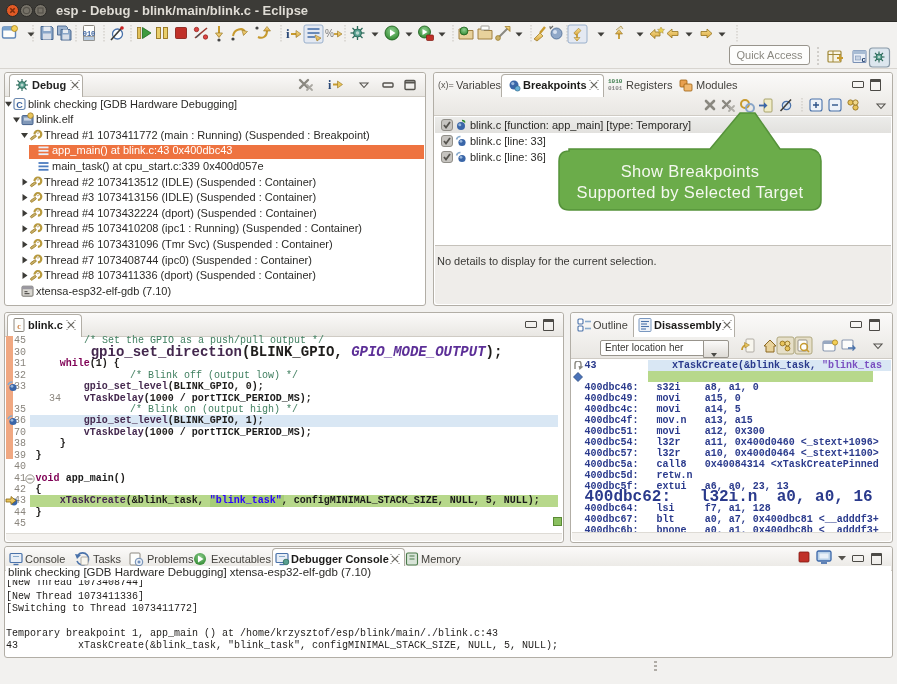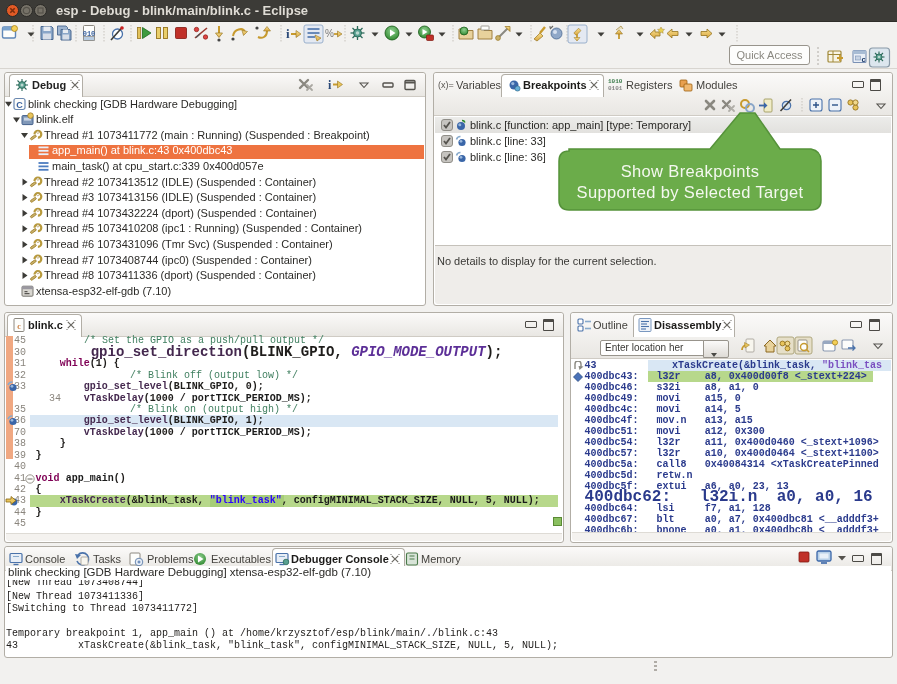--- a/index.html
+++ b/index.html
@@ -690,21 +690,20 @@
   <div class="abs" style="left:77px;top:57.5px;width:225px;height:11px;background:#b7d88b;"></div>
   <div class="abs mono" style="left:13.6px;top:46.5px;font-size:10px;line-height:11px;color:#2a3a8c;font-weight:bold;">43</div>
   <div class="abs mono" style="left:101px;top:46.5px;font-size:10px;line-height:11px;color:#2a3a8c;white-space:pre;font-weight:bold;">xTaskCreate(&amp;blink_task, <span style="color:#7a4fc0">"blink_tas</span></div>
   <svg width="12" height="10" style="position:absolute;left:2px;top:47.5px;">
       <path d="M2,8 L2,3 A3,3 0 0,1 8,3 L8,6" fill="none" stroke="#8a8880" stroke-width="1.4"></path>
       <path d="M5.5,5 L10.5,5.5 L6.5,9 Z" fill="#8a8880"></path>
     </svg>
   <svg width="10" height="10" style="position:absolute;left:2px;top:58.5px;">
       <path d="M5,0.5 L9.5,5 L5,9.5 L0.5,5 Z" fill="#4a72b8" stroke="#2a4a80" stroke-width="0.8"></path>
     </svg>
-  <div class="abs mono" style="left:13.6px;top:57.5px;font-size:10px;line-height:11px;color:#2a3a8c;white-space:pre;font-weight:bold;">400dbc43:   <b>l32r</b>    a8, 0x400d00f8 &lt;_stext+224&gt;</div>
   <div class="abs mono" style="left:13.6px;top:68.6px;font-size:10px;line-height:11px;color:#2a3a8c;white-space:pre;font-weight:bold;">400dbc46:   <b>s32i</b>    a8, a1, 0</div>
   <div class="abs mono" style="left:13.6px;top:79.7px;font-size:10px;line-height:11px;color:#2a3a8c;white-space:pre;font-weight:bold;">400dbc49:   <b>movi</b>    a15, 0</div>
   <div class="abs mono" style="left:13.6px;top:90.7px;font-size:10px;line-height:11px;color:#2a3a8c;white-space:pre;font-weight:bold;">400dbc4c:   <b>movi</b>    a14, 5</div>
   <div class="abs mono" style="left:13.6px;top:101.8px;font-size:10px;line-height:11px;color:#2a3a8c;white-space:pre;font-weight:bold;">400dbc4f:   <b>mov.n</b>   a13, a15</div>
   <div class="abs mono" style="left:13.6px;top:112.8px;font-size:10px;line-height:11px;color:#2a3a8c;white-space:pre;font-weight:bold;">400dbc51:   <b>movi</b>    a12, 0x300</div>
   <div class="abs mono" style="left:13.6px;top:123.9px;font-size:10px;line-height:11px;color:#2a3a8c;white-space:pre;font-weight:bold;">400dbc54:   <b>l32r</b>    a11, 0x400d0460 &lt;_stext+1096&gt;</div>
   <div class="abs mono" style="left:13.6px;top:134.9px;font-size:10px;line-height:11px;color:#2a3a8c;white-space:pre;font-weight:bold;">400dbc57:   <b>l32r</b>    a10, 0x400d0464 &lt;_stext+1100&gt;</div>
   <div class="abs mono" style="left:13.6px;top:145.9px;font-size:10px;line-height:11px;color:#2a3a8c;white-space:pre;font-weight:bold;">400dbc5a:   <b>call8</b>   0x40084314 &lt;xTaskCreatePinned</div>
   <div class="abs mono" style="left:13.6px;top:157.0px;font-size:10px;line-height:11px;color:#2a3a8c;white-space:pre;font-weight:bold;">400dbc5d:   <b>retw.n</b>  </div>
   <div class="abs mono" style="left:13.6px;top:168.1px;font-size:10px;line-height:11px;color:#2a3a8c;white-space:pre;font-weight:bold;">400dbc5f:   <b>extui</b>   a6, a0, 23, 13</div>

